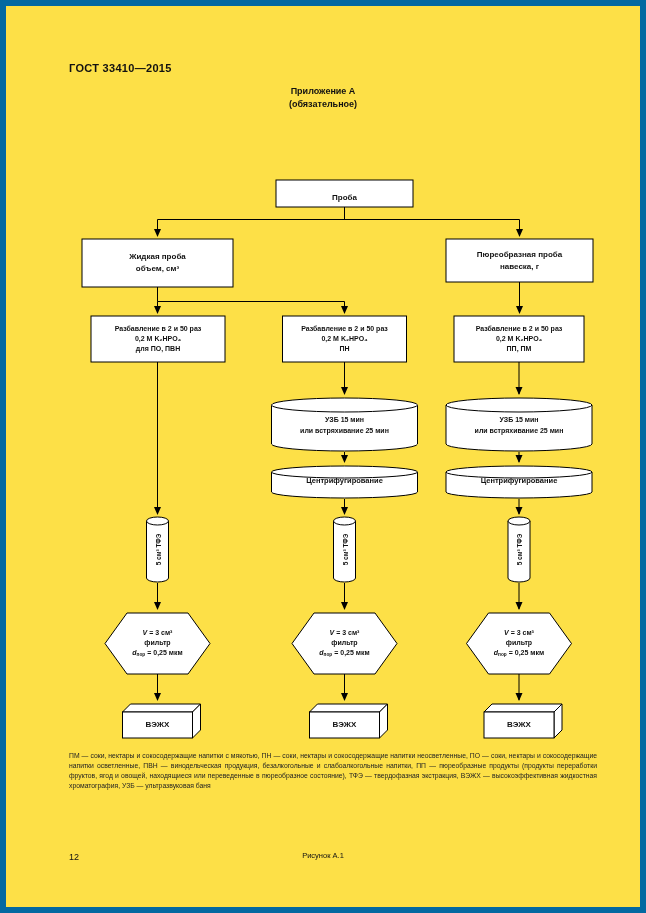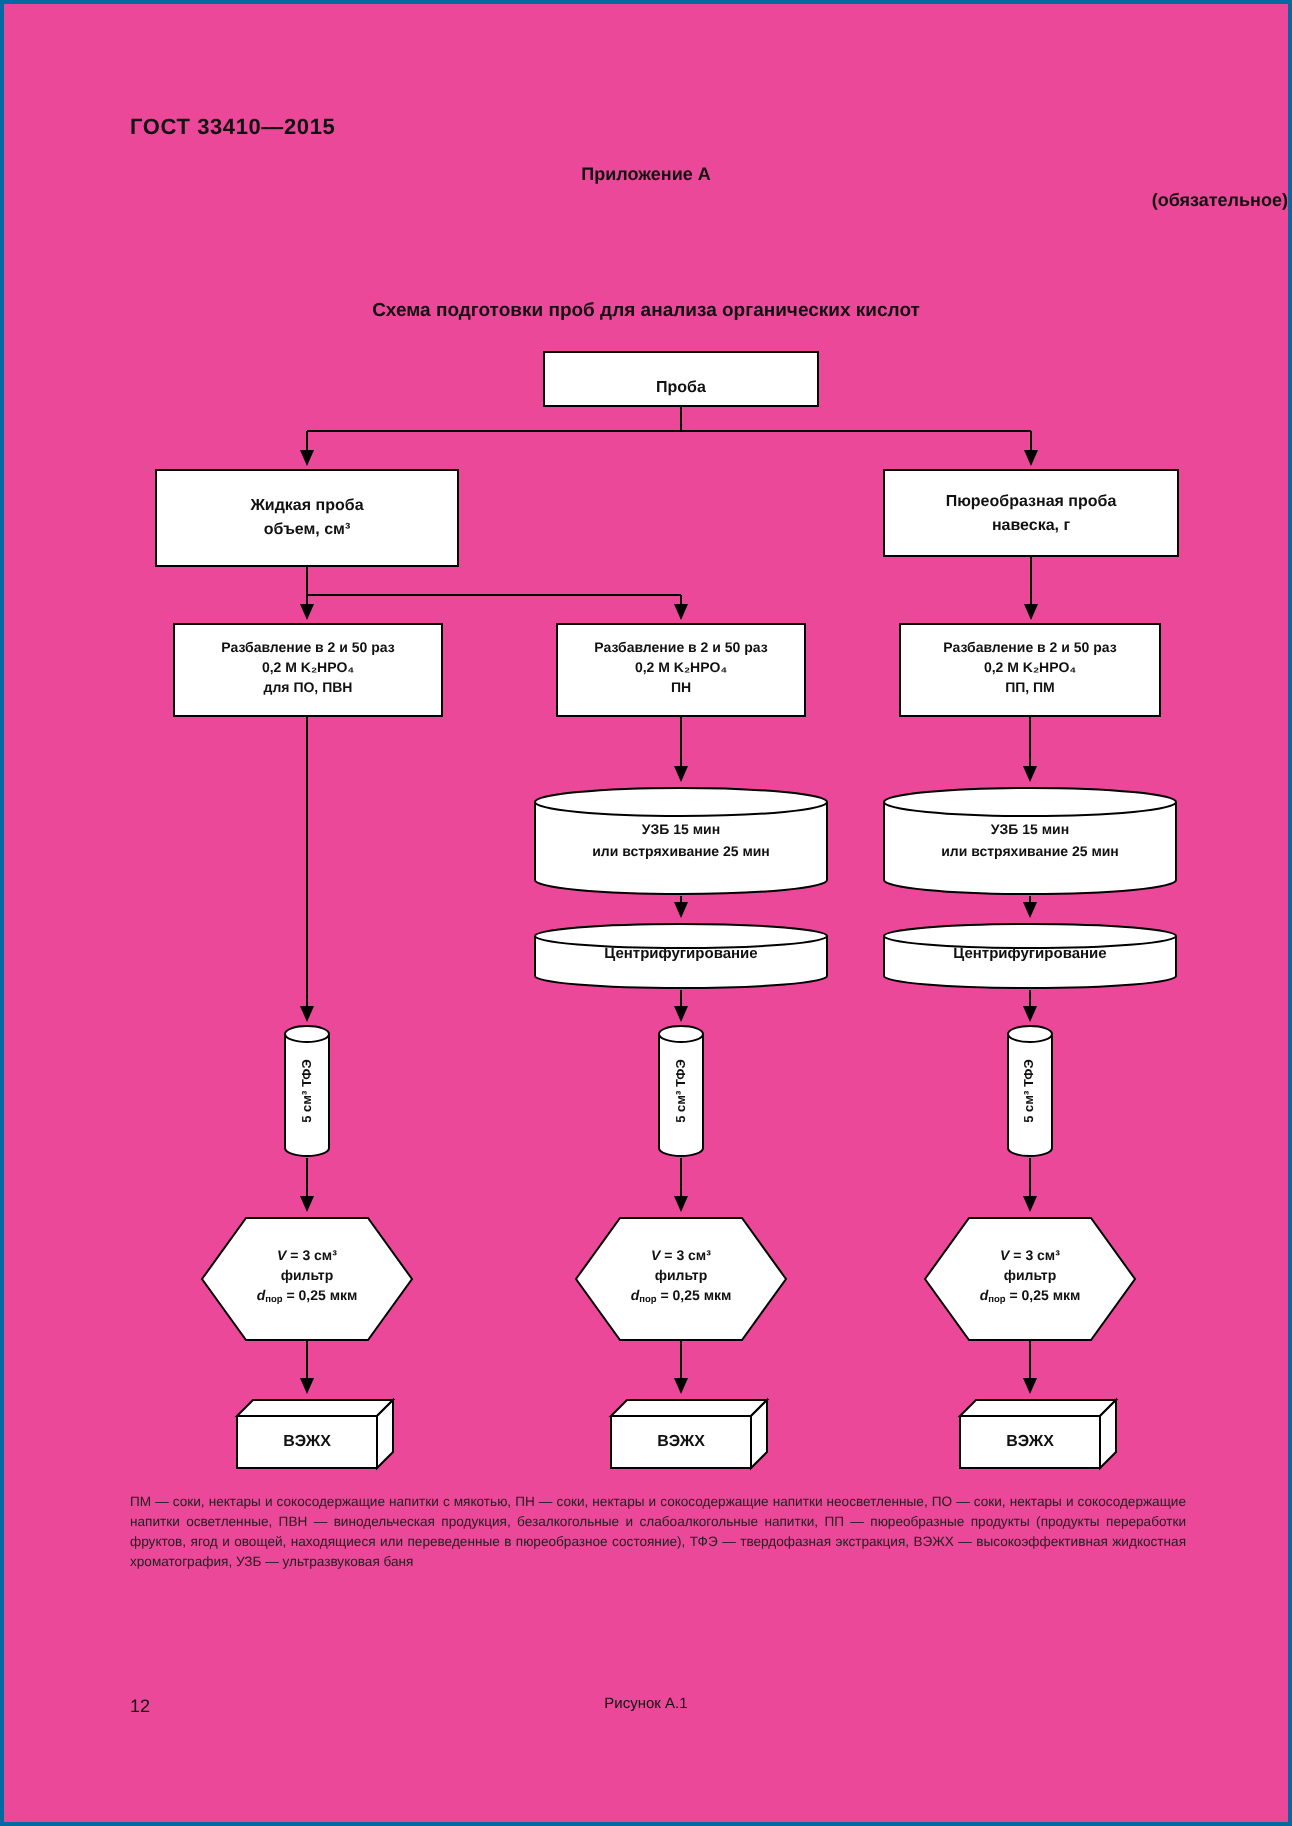--- a/index.html
+++ b/index.html
@@ -1,26 +1,26 @@
 <!DOCTYPE html>
 <html><head>
 <meta charset="utf-8">
 <style>
   * { margin:0; padding:0; box-sizing:border-box; }
   html,body { background:#f5f5f5; }
   .page {
-    position:relative; width:646px; height:913px; background:#ec4899;
+    position:relative; width:646px; height:913px; background:#fde047;
     font-family:"Liberation Sans","DejaVu Sans",sans-serif; color:#111;
-    border:2px solid #0369a1; overflow:hidden; margin:0 auto;
+    border:6px solid #0369a1; overflow:hidden; margin:0 auto;
   }
   .abs { position:absolute; }
   .centered { left:0; width:100%; text-align:center; }
   .doc-number { left:63px; top:56px; font-size:11px; font-weight:bold; letter-spacing:0.3px; }
   .appendix-title { top:80px; font-size:9px; font-weight:bold; }
-  .appendix-subtitle { top:93px; font-size:9px; font-weight:bold;text-align:right; }
+  .appendix-subtitle { top:93px; font-size:9px; font-weight:bold; }
   .scheme-title { top:148px; font-size:9.5px; font-weight:bold; }
   .lbl {
     position:absolute; display:flex; flex-direction:column;
     align-items:center; justify-content:center; text-align:center;
     font-weight:bold; line-height:1.45;
   }
   .fs8 { font-size:8px; }
   .fs75 { font-size:7.5px; }
   .fs7 { font-size:7px; }
   .tfe-lbl {
@@ -38,21 +38,20 @@
   .page-number { left:63px; top:846px; font-size:9px; }
 </style>
 </head>
 <body>
 
 <div class="page">
 
   <div class="abs doc-number">ГОСТ 33410—2015</div>
   <div class="abs centered appendix-title">Приложение А</div>
   <div class="abs centered appendix-subtitle">(обязательное)</div>
-  <div class="abs centered scheme-title">Схема подготовки проб для анализа органических кислот</div>
 
   <svg class="flow" width="646" height="913">
     <defs>
       <marker id="ah" markerWidth="9" markerHeight="8" refX="7" refY="3.5" orient="auto" markerUnits="userSpaceOnUse">
         <path d="M0,0 L8,3.5 L0,7 Z" fill="#000"></path>
       </marker>
     </defs>
 
     <g stroke="#000" fill="none" stroke-width="1">
       <path d="M338.5,201 V213.5"></path>

